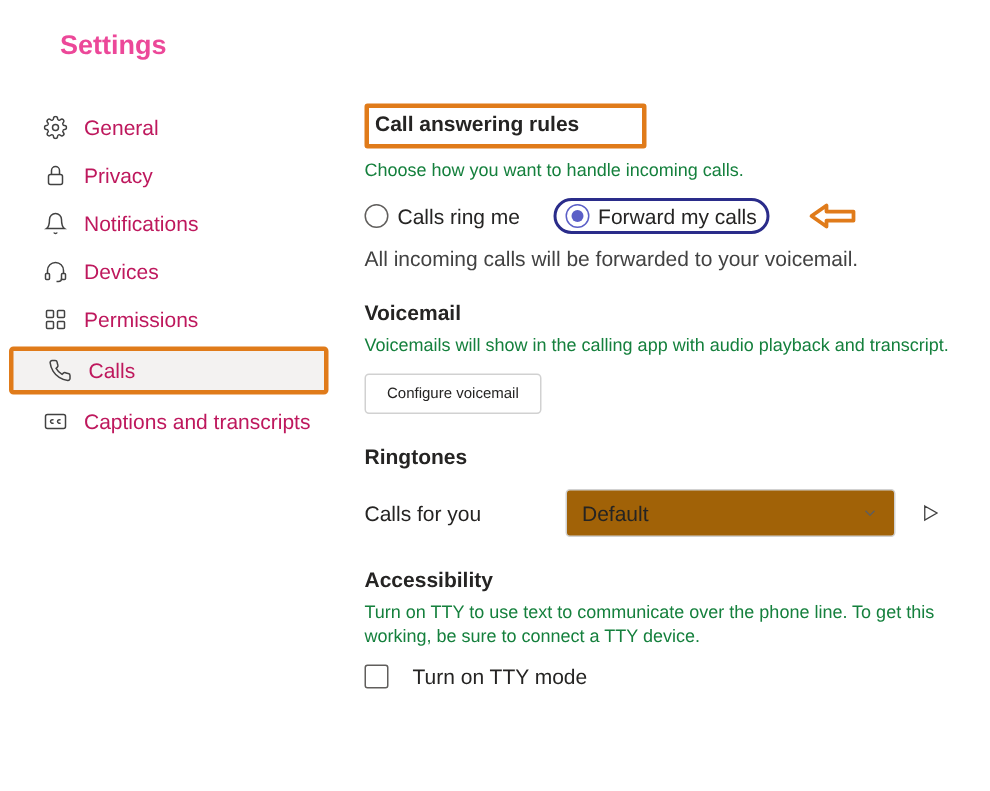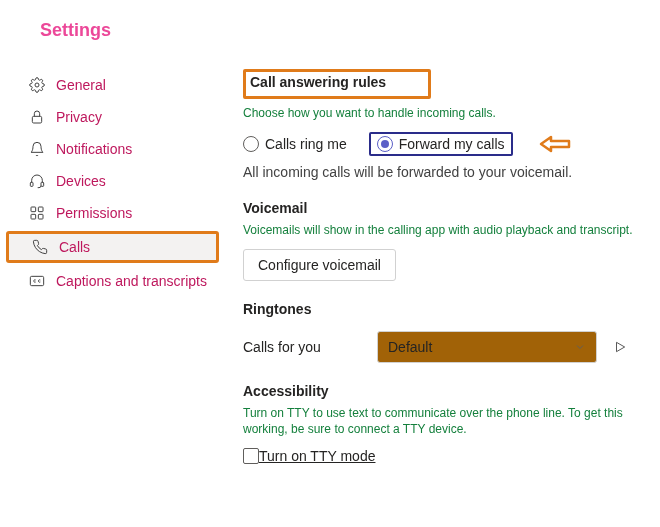--- a/index.html
+++ b/index.html
@@ -110,39 +110,39 @@
   .radio-circle.selected {
     border-color: #5b5fc7;
   }
   .radio-dot {
     width: 8px; height: 8px; border-radius: 50%;
     background: #5b5fc7;
   }
   .hl-radio {
     border: 2px solid #2a2c8a;
     padding: 2px 6px;
-    border-radius: 2px;
+    border-radius: 12px;
   }
   .arrow-left {
     display: inline-flex;
     align-items: center;
     margin-left: 4px;
   }
   .status-line {
     font-size: 14px;
     color: #424242;
     margin: 6px 0 20px 0;
   }
   .section-block { margin-bottom: 20px; }
   .btn {
     display: inline-block;
     border: 1px solid #d1d1d1;
     background: #fff;
     padding: 7px 14px;
-    font-size: 14px;
+    font-size: 10px;
     border-radius: 3px;
     cursor: pointer;
     color: #252423;
   }
   .ringtone-row {
     display: flex;
     align-items: center;
     gap: 14px;
     margin-top: 10px;
   }
@@ -168,24 +168,23 @@
   }
   .play-btn {
     width: 18px; height: 18px;
     display: inline-flex; align-items: center; justify-content: center;
     cursor: pointer;
     color: #424242;
   }
   .checkbox-row {
     display: flex;
     align-items: center;
-    gap: 0;
+    gap: 16px;
     margin-top: 8px;
     cursor: pointer;
-    text-decoration: underline;
   }
   .checkbox {
     width: 16px; height: 16px; border: 1px solid #605e5c; border-radius: 2px;
     background: #fff;
   }
   svg { display: block; }
 </style>
 </head>
 <body>
 

